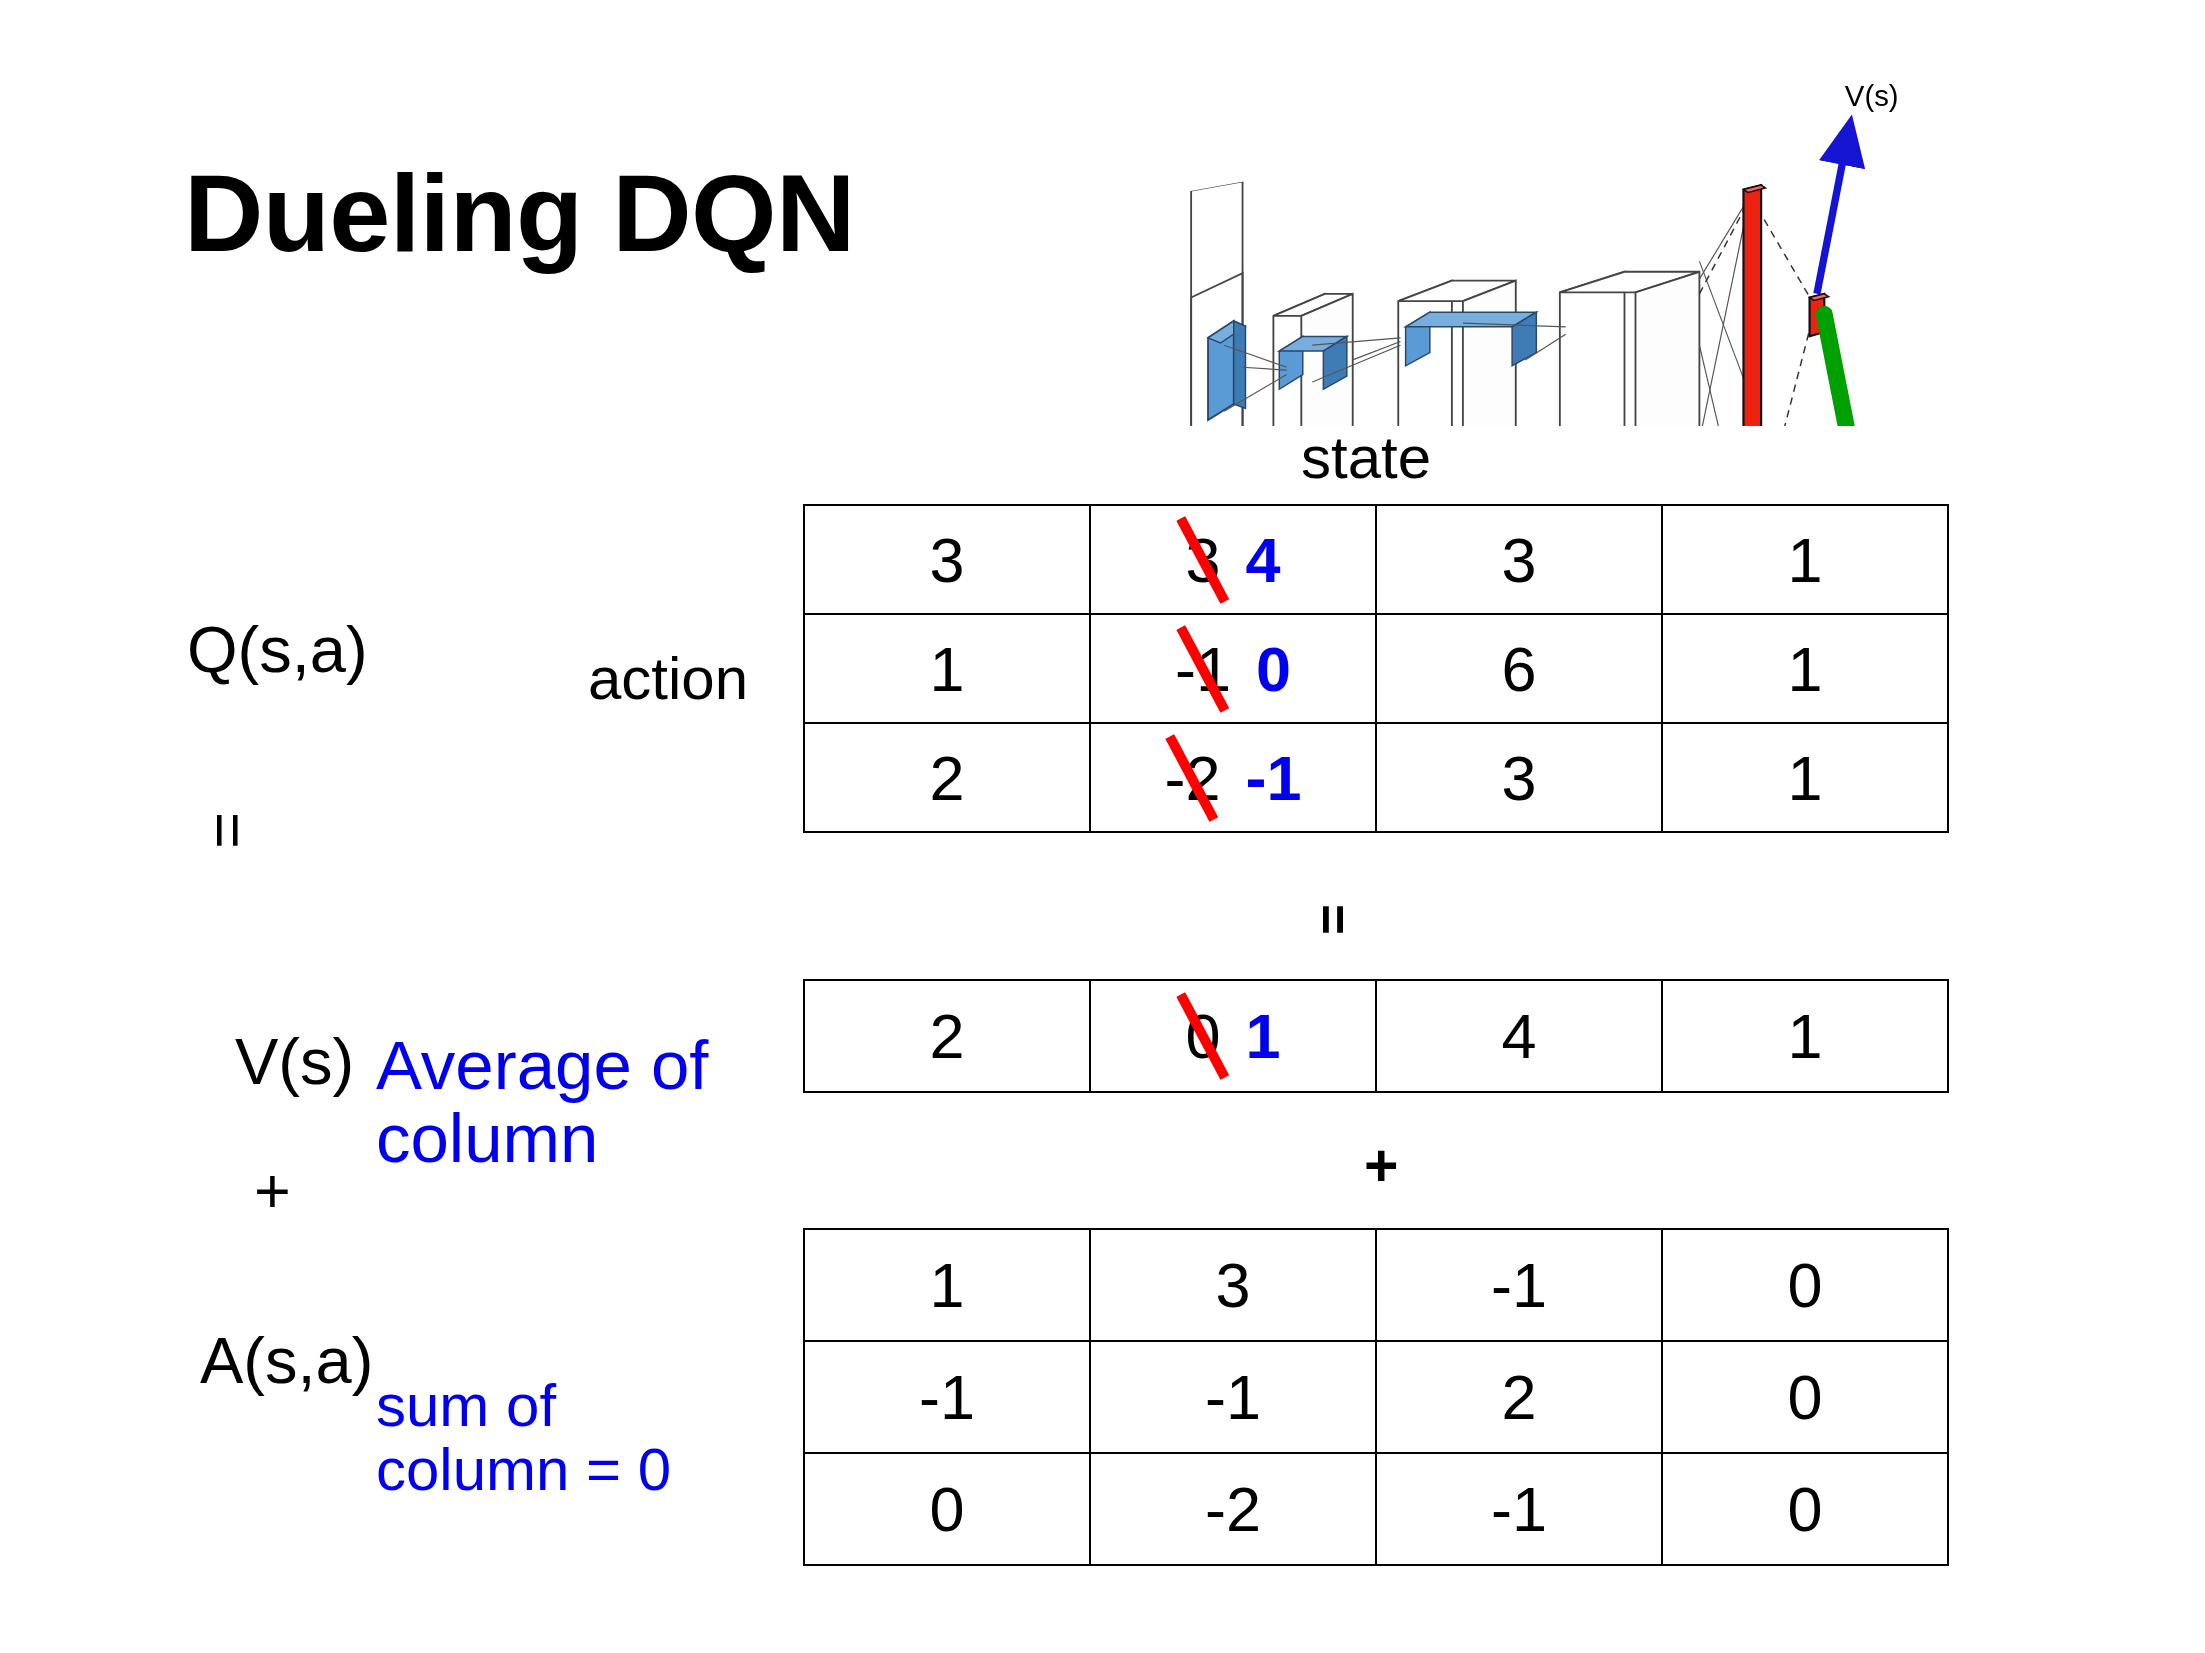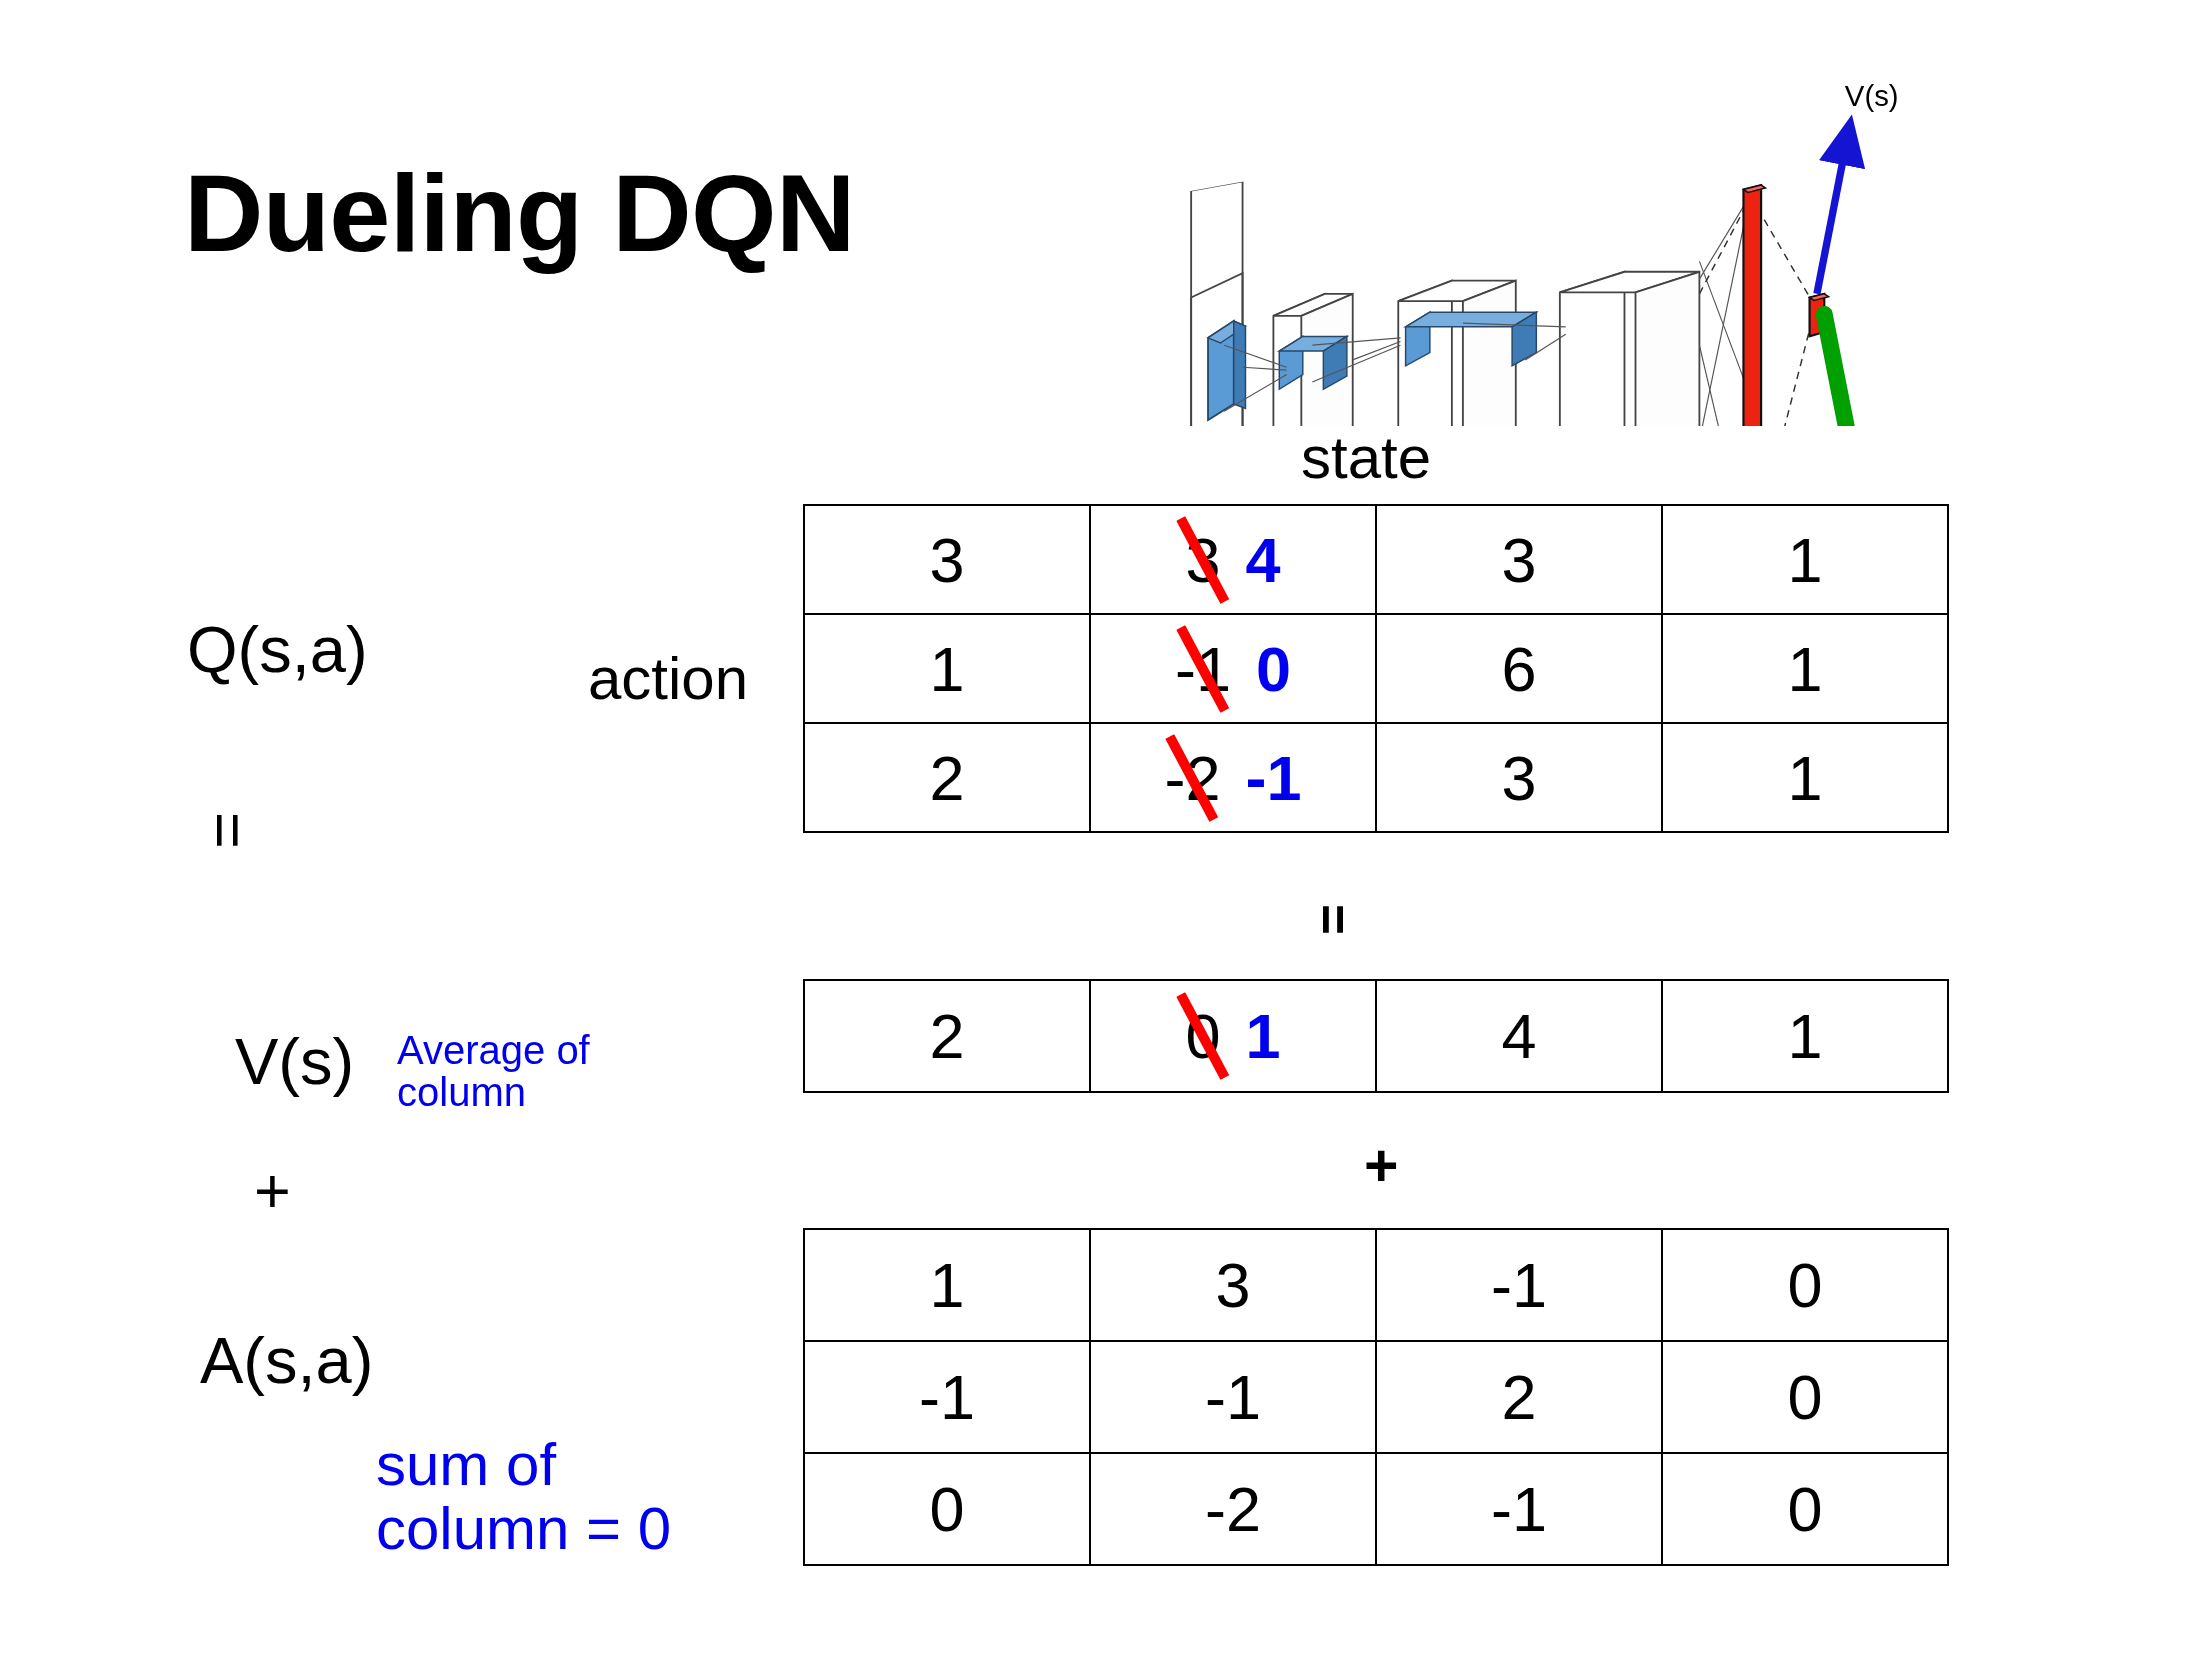--- a/index.html
+++ b/index.html
@@ -55,22 +55,22 @@
     line-height: 1.06;
   }
   .lbl-black { color: #000000; }
   .lbl-blue  { color: #0000ee; }
 
   #label-q       { left: 187px;  top: 616px;  font-size: 65px; }
   #label-eq-1    { left: 261px;  top: 812px; font-size: 63px; transform: rotate(90deg); transform-origin: left top; }
   #label-v       { left: 235px;  top: 1028px; font-size: 65px; }
   #label-plus-1  { left: 254px;  top: 1158px; font-size: 63px; }
   #label-a       { left: 200px;  top: 1327px; font-size: 65px; }
-  #label-avg     { left: 376px;  top: 1029px; font-size: 40px; margin-left: 21px; }
-  #label-sum     { left: 376px;  top: 1433px; font-size: 60px; }
+  #label-avg     { left: 376px;  top: 1029px; font-size: 69px; }
+  #label-sum     { left: 376px;  top: 1374px; font-size: 60px; }
   #label-action  { left: 588px;  top: 647px;  font-size: 60px; text-align: center; }
   #label-state   { left: 1301px; top: 426px;  font-size: 60px; }
 
   
   .grid-table {
     position: absolute;
     border-collapse: collapse;
     table-layout: fixed;
     width: 1146px;
     background: #ffffff;

